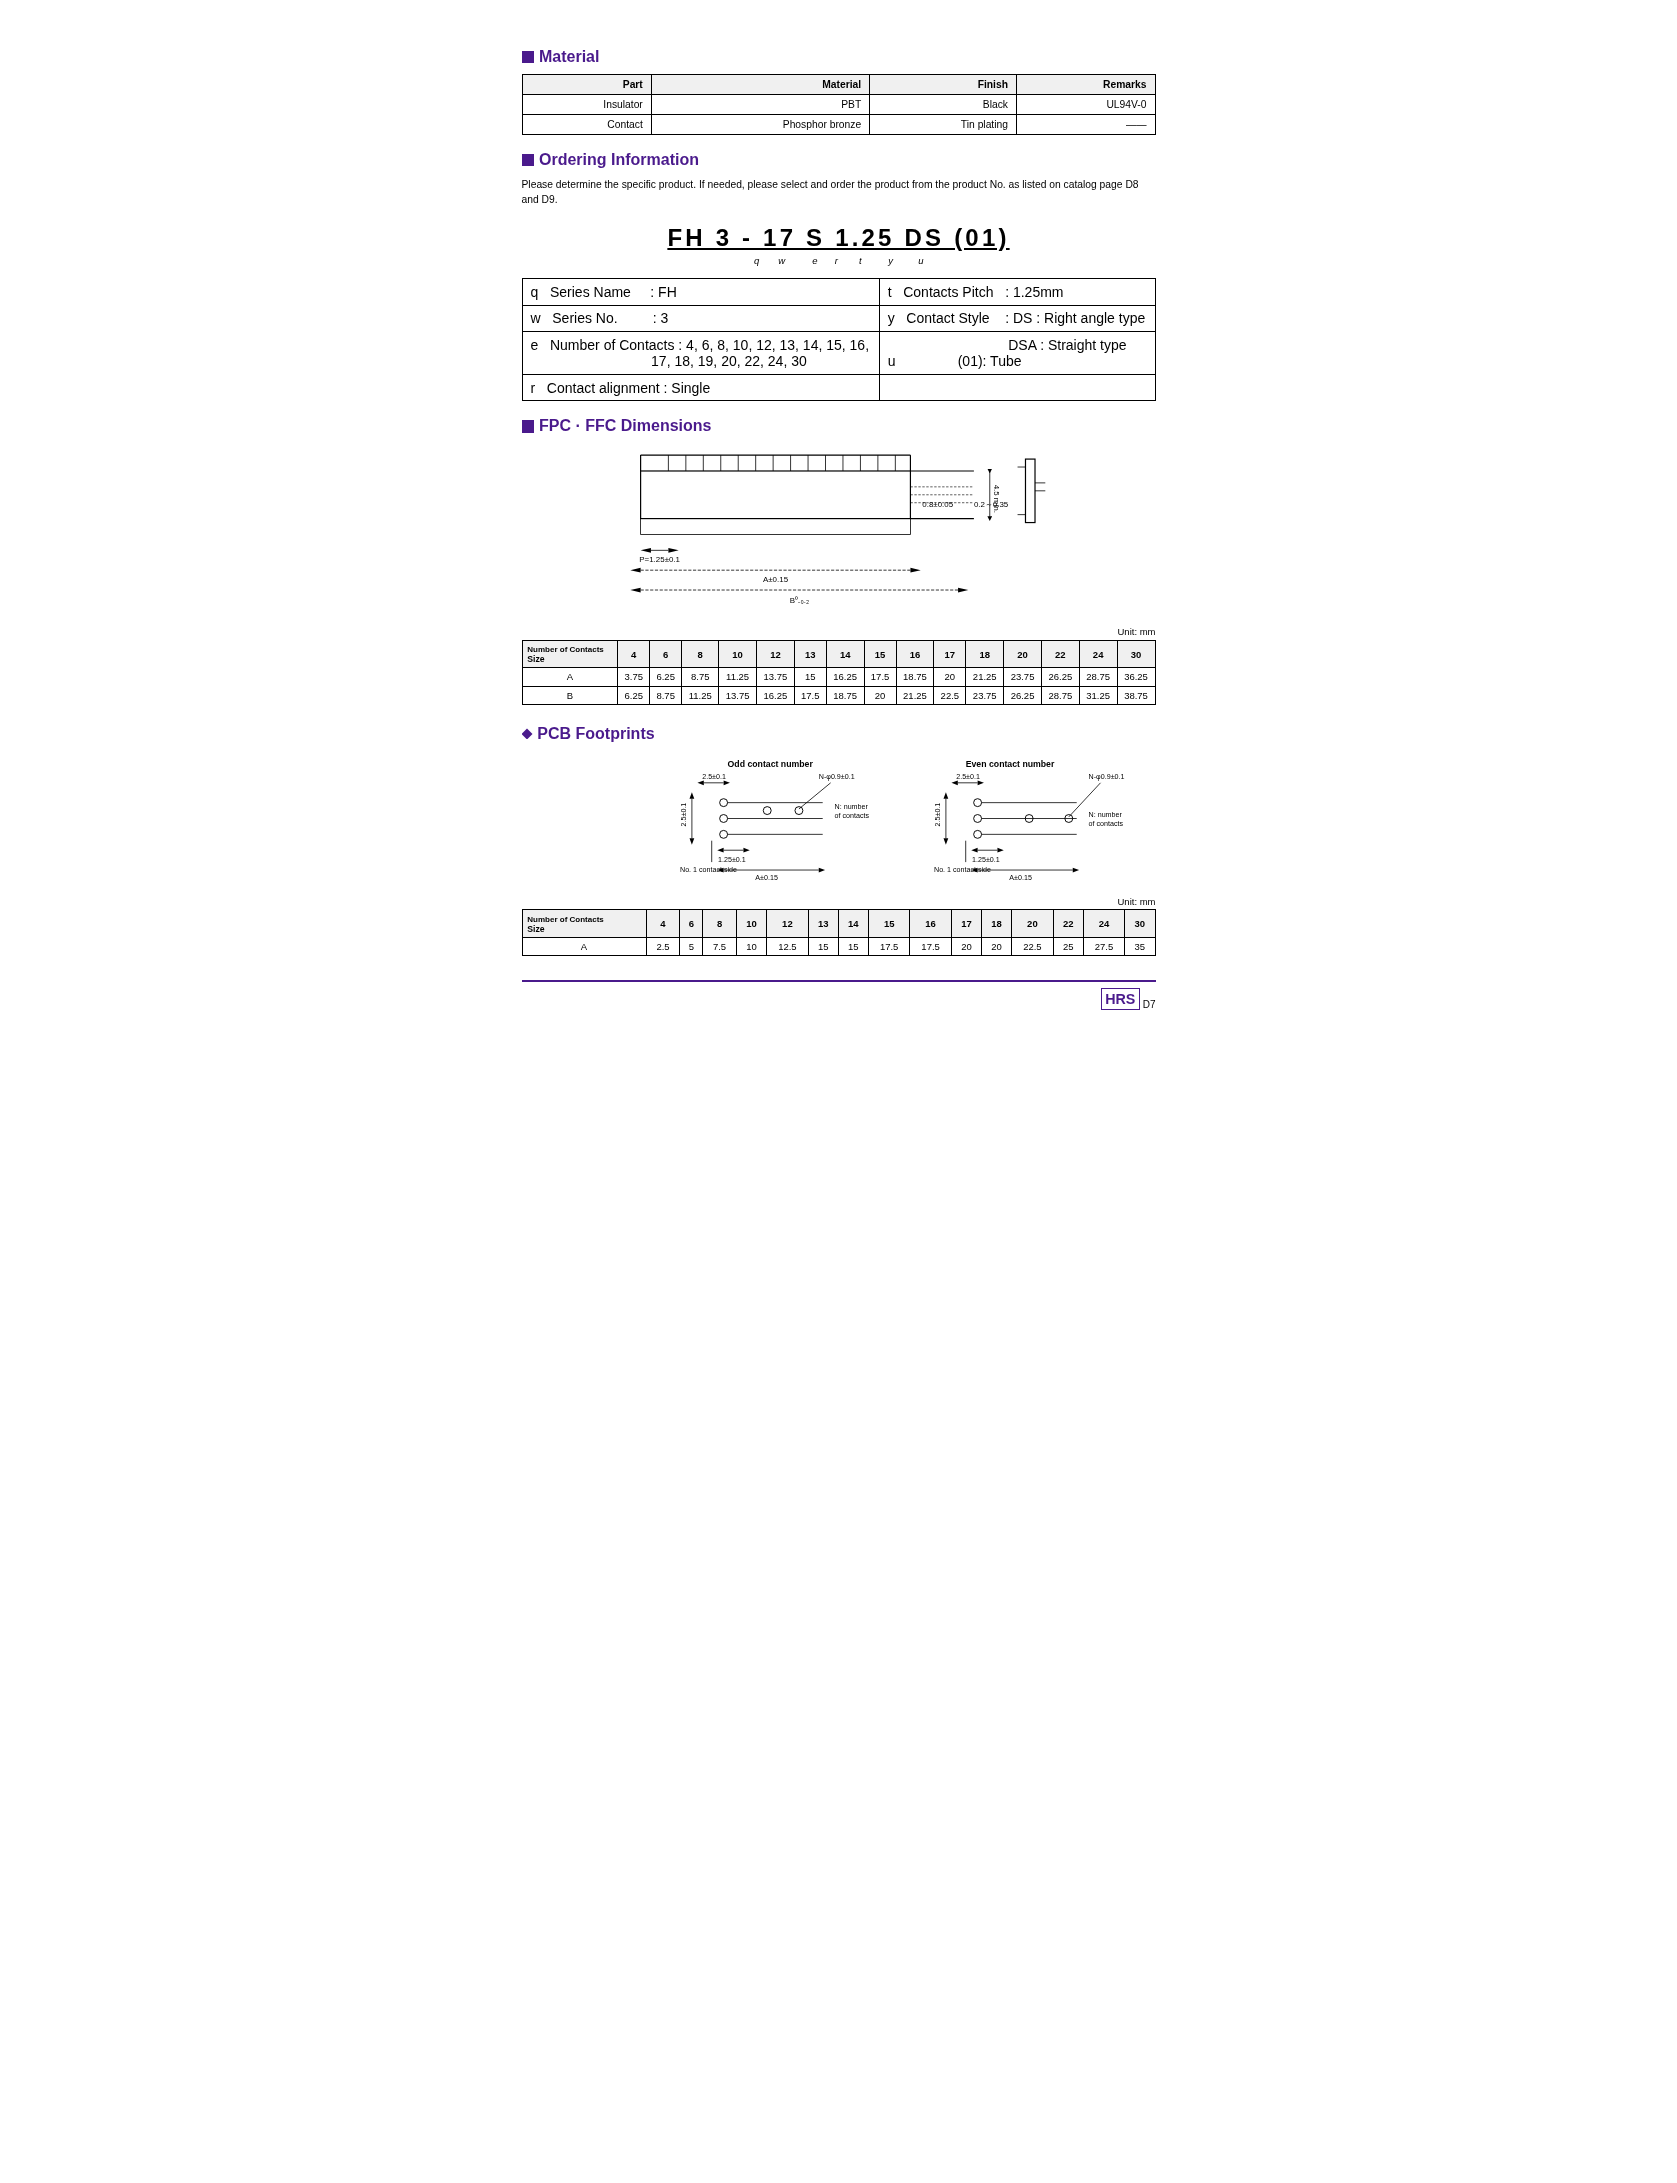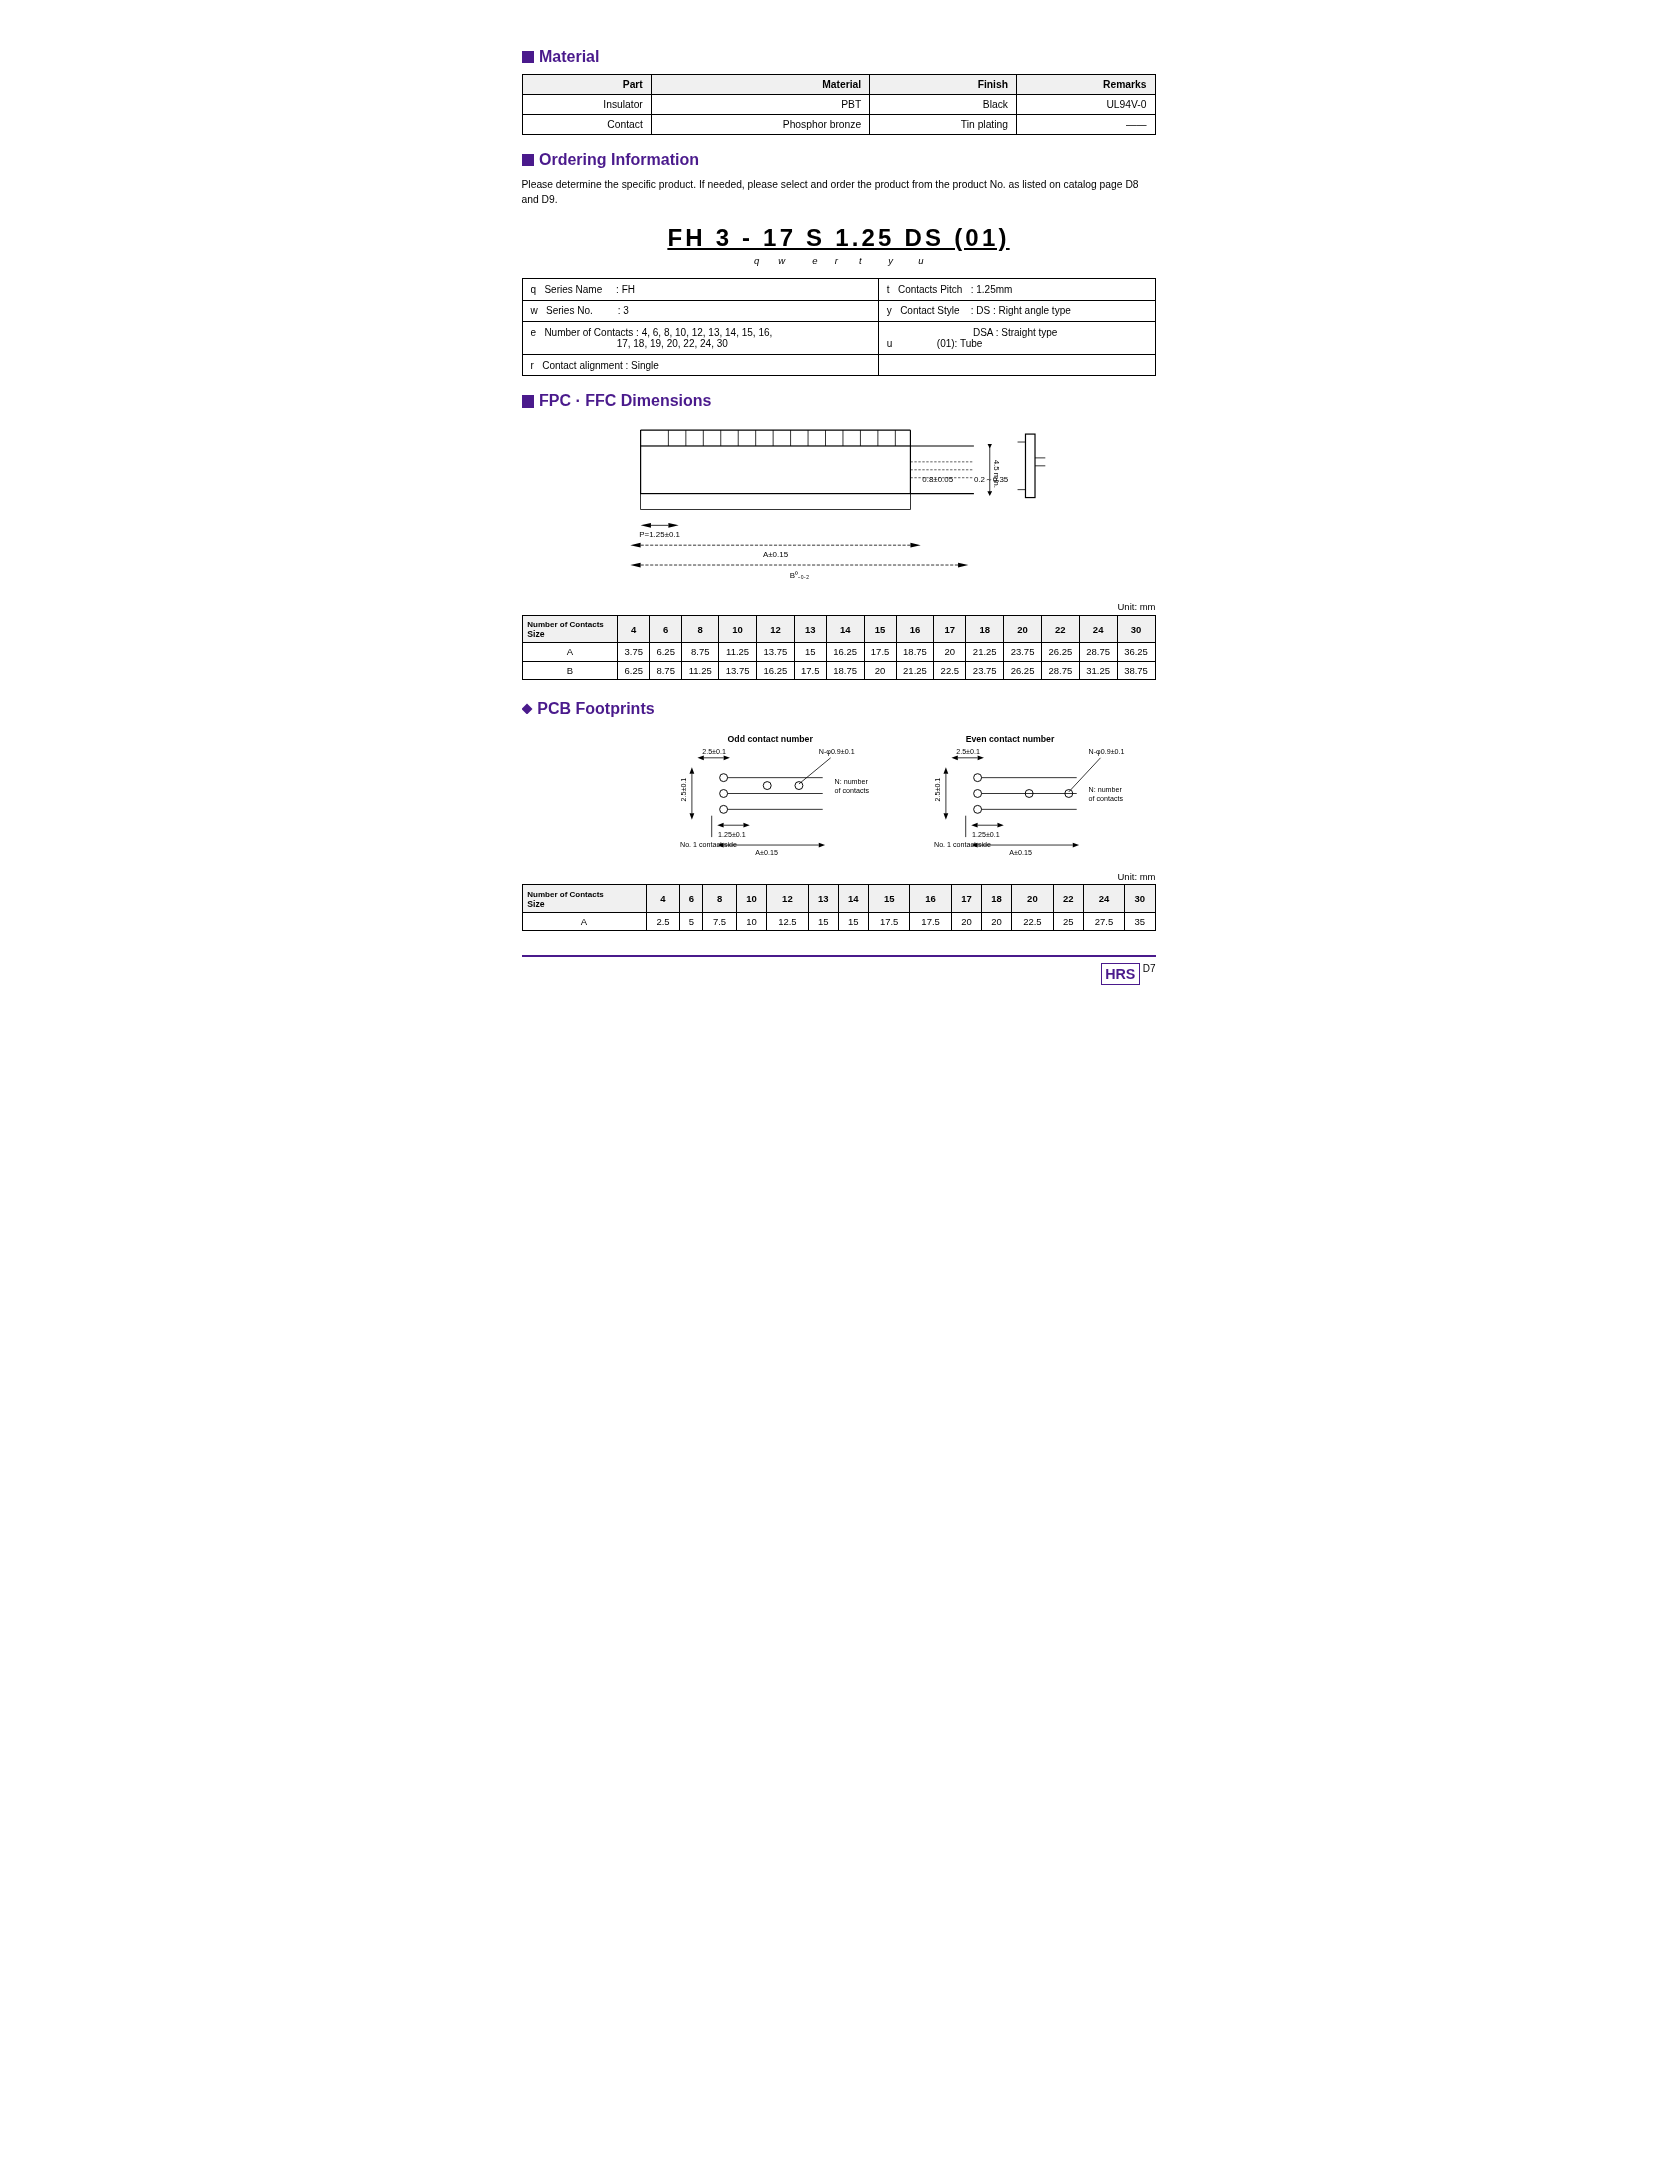--- a/index.html
+++ b/index.html
@@ -75,21 +75,21 @@
       font-size: 9.5px;
       letter-spacing: 0;
       margin-top: 3.2px;
       gap: 0;
     }
 
     
     .ordering-table {
       width: 100%;
       border-collapse: collapse;
-      font-size: 10px;
+      font-size: 14px;
     }
     .ordering-table td {
       border: 0.8px solid #000;
       padding: 4.8px 8px;
       vertical-align: top;
     }
 
     
     .fpc-diagram-container {
       display: flex;
@@ -130,21 +130,21 @@
     .footer {
       border-top: 2.4px solid #4a1a8c;
       margin-top: 24px;
       padding-top: 6.3px;
       display: flex;
       justify-content: space-between;
       align-items: center;
     }
     .footer-logo {
       display: flex;
-      align-items: flex-start;
+      align-items: flex-end;
       gap: 3.2px;
     }
     .footer-logo-box {
       display: inline-flex;
       border: 1.6px solid #4a1a8c;
       padding: 1.6px 3.2px;
       font-weight: bold;
       font-size: 14.3px;
       color: #4a1a8c;
     }

